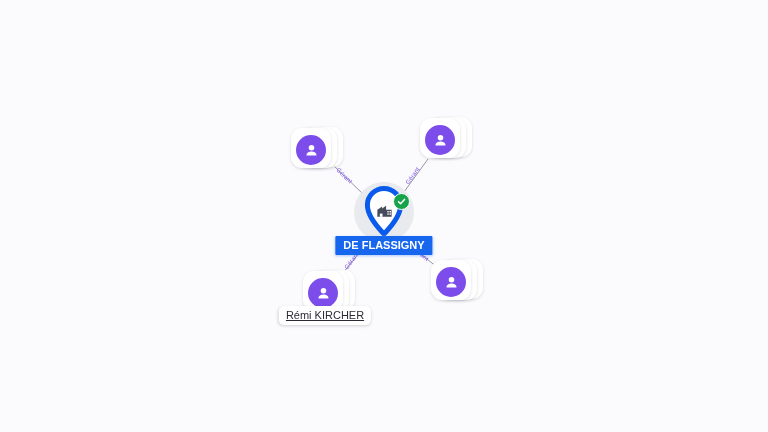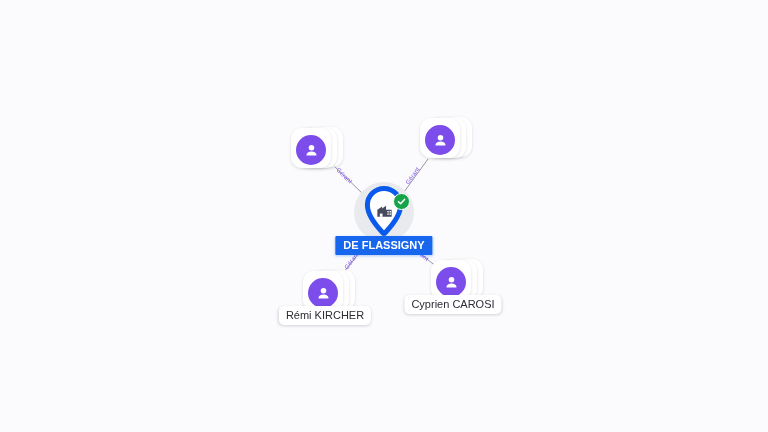--- a/index.html
+++ b/index.html
@@ -212,37 +212,36 @@
       <div class="card c1">
         <div class="avatar-circle">
           <svg width="17" height="17" viewBox="0 0 24 24" fill="#ffffff">
             <circle cx="12" cy="8.2" r="3.9"></circle>
             <path d="M12 13.4c-4.1 0-7 2.3-7 4.6V19h14v-1c0-2.3-2.9-4.6-7-4.6z"></path>
           </svg>
         </div>
       </div>
     </div>
   </div>
-  <div class="person-label" style="left:325px; top:306px;">Rémi KIRCHER</div>
+  <div class="person-label" style="left:325px; top:306px;text-decoration:underline;">Rémi KIRCHER</div>
 
   <div class="person-node" style="left:453px; top:280px;">
     <div class="card-stack">
       <div class="card c3"></div>
       <div class="card c2"></div>
       <div class="card c1">
         <div class="avatar-circle">
           <svg width="17" height="17" viewBox="0 0 24 24" fill="#ffffff">
             <circle cx="12" cy="8.2" r="3.9"></circle>
             <path d="M12 13.4c-4.1 0-7 2.3-7 4.6V19h14v-1c0-2.3-2.9-4.6-7-4.6z"></path>
           </svg>
         </div>
       </div>
     </div>
   </div>
-  <div class="person-label" style="left:453px; top:295px;">Cyprien CAROSI</div>
 
   <div class="company-node" style="left:384px; top:212px;">
     <div class="company-halo"></div>
     <div class="pin">
       <svg width="44" height="54" viewBox="0 0 44 54">
         <path d="M22 2.5c-9.2 0-16.6 7.4-16.6 16.6 0 11.6 13.4 25.6 15.6 27.9 0.55 0.57 1.45 0.57 2 0C25.2 44.7 38.6 30.7 38.6 19.1 38.6 9.9 31.2 2.5 22 2.5z" fill="#ffffff" stroke="#0a5bec" stroke-width="5"></path>
       </svg>
     </div>
     <div class="company-icon">
       <svg width="19" height="19" viewBox="0 0 24 24" fill="#454a5c">

